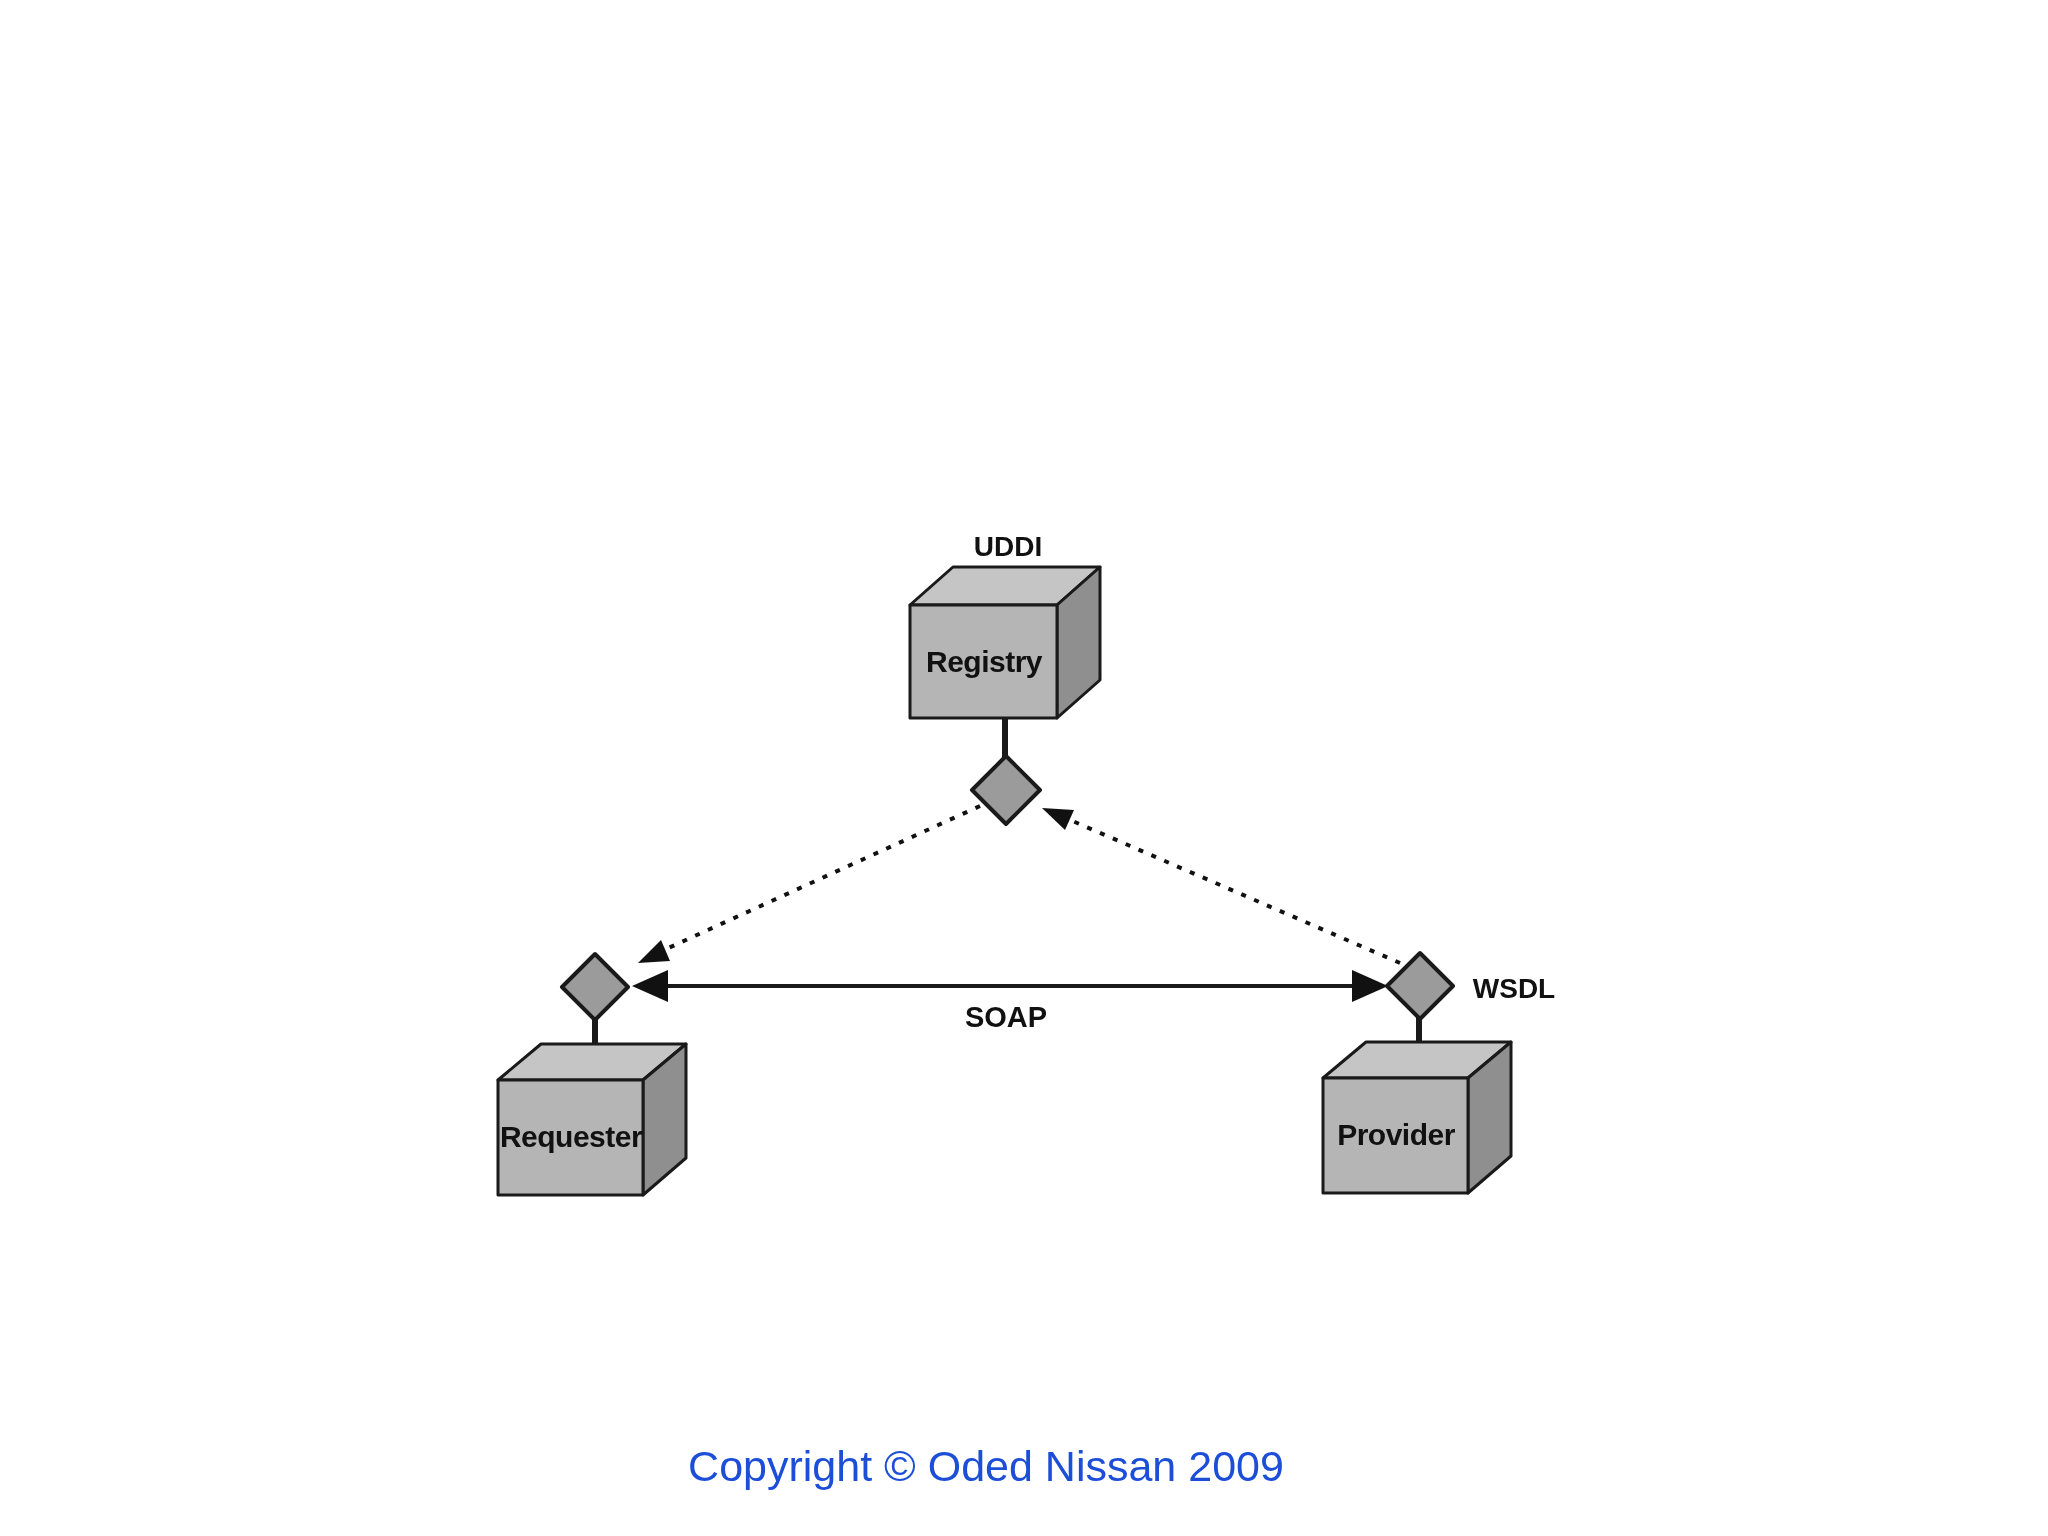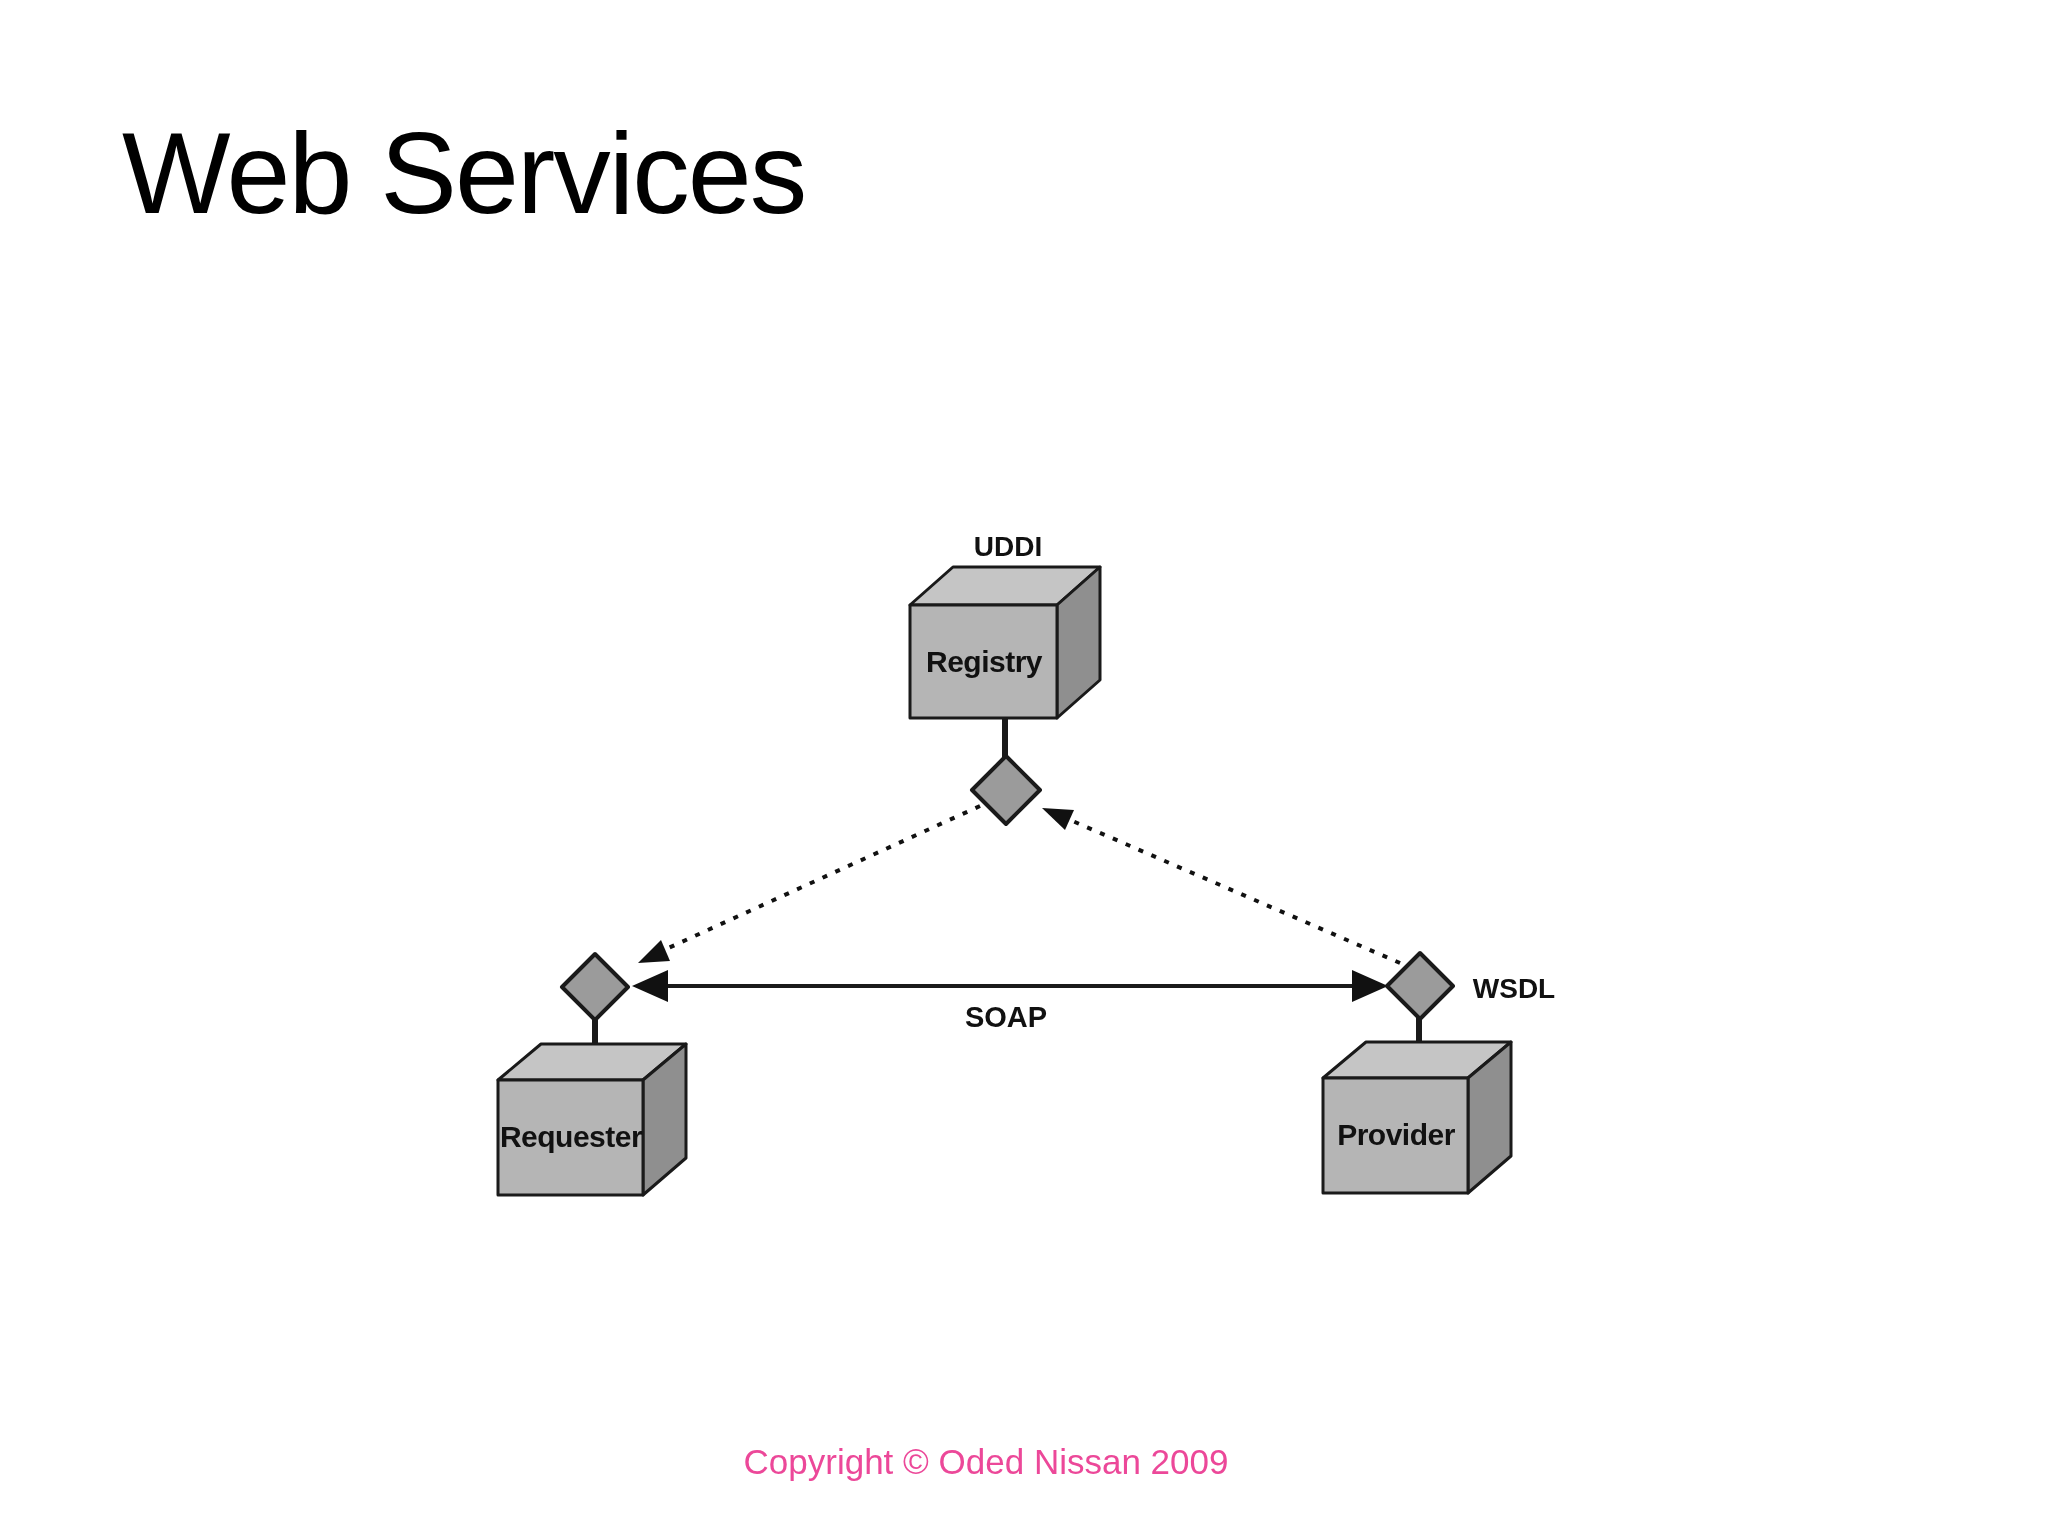--- a/index.html
+++ b/index.html
@@ -47,31 +47,30 @@
   .diamond    { fill: #9b9b9b; stroke: #1a1a1a; stroke-width: 4; stroke-linejoin: round; }
   .stem       { stroke: #1a1a1a; stroke-width: 6; }
   .solid-edge { stroke: #1a1a1a; stroke-width: 4; }
   .dashed-edge{ stroke: #111111; stroke-width: 4; stroke-dasharray: 5 9; }
   .arrowhead  { fill: #111111; stroke: none; }
   .slide-footer {
     position: absolute;
     left: 986px;
     top: 1442px;
     transform: translateX(-50%);
-    font-size: 35px;
-    color: #ec4899;
+    font-size: 43px;
+    color: #1d4ed8;
     white-space: nowrap;
   }
 </style>
 </head>
 <body>
 
 <div class="slide">
 
-  <div class="slide-title">Web Services</div>
 
   <svg class="diagram-svg" viewBox="0 0 2048 1536">
 
     <g>
       <line class="dashed-edge" x1="980" y1="806" x2="664" y2="950"></line>
       <polygon class="arrowhead" points="638,963 661,940 670,961"></polygon>
     </g>
 
     <g>
       <line class="dashed-edge" x1="1400" y1="963" x2="1068" y2="819"></line>

